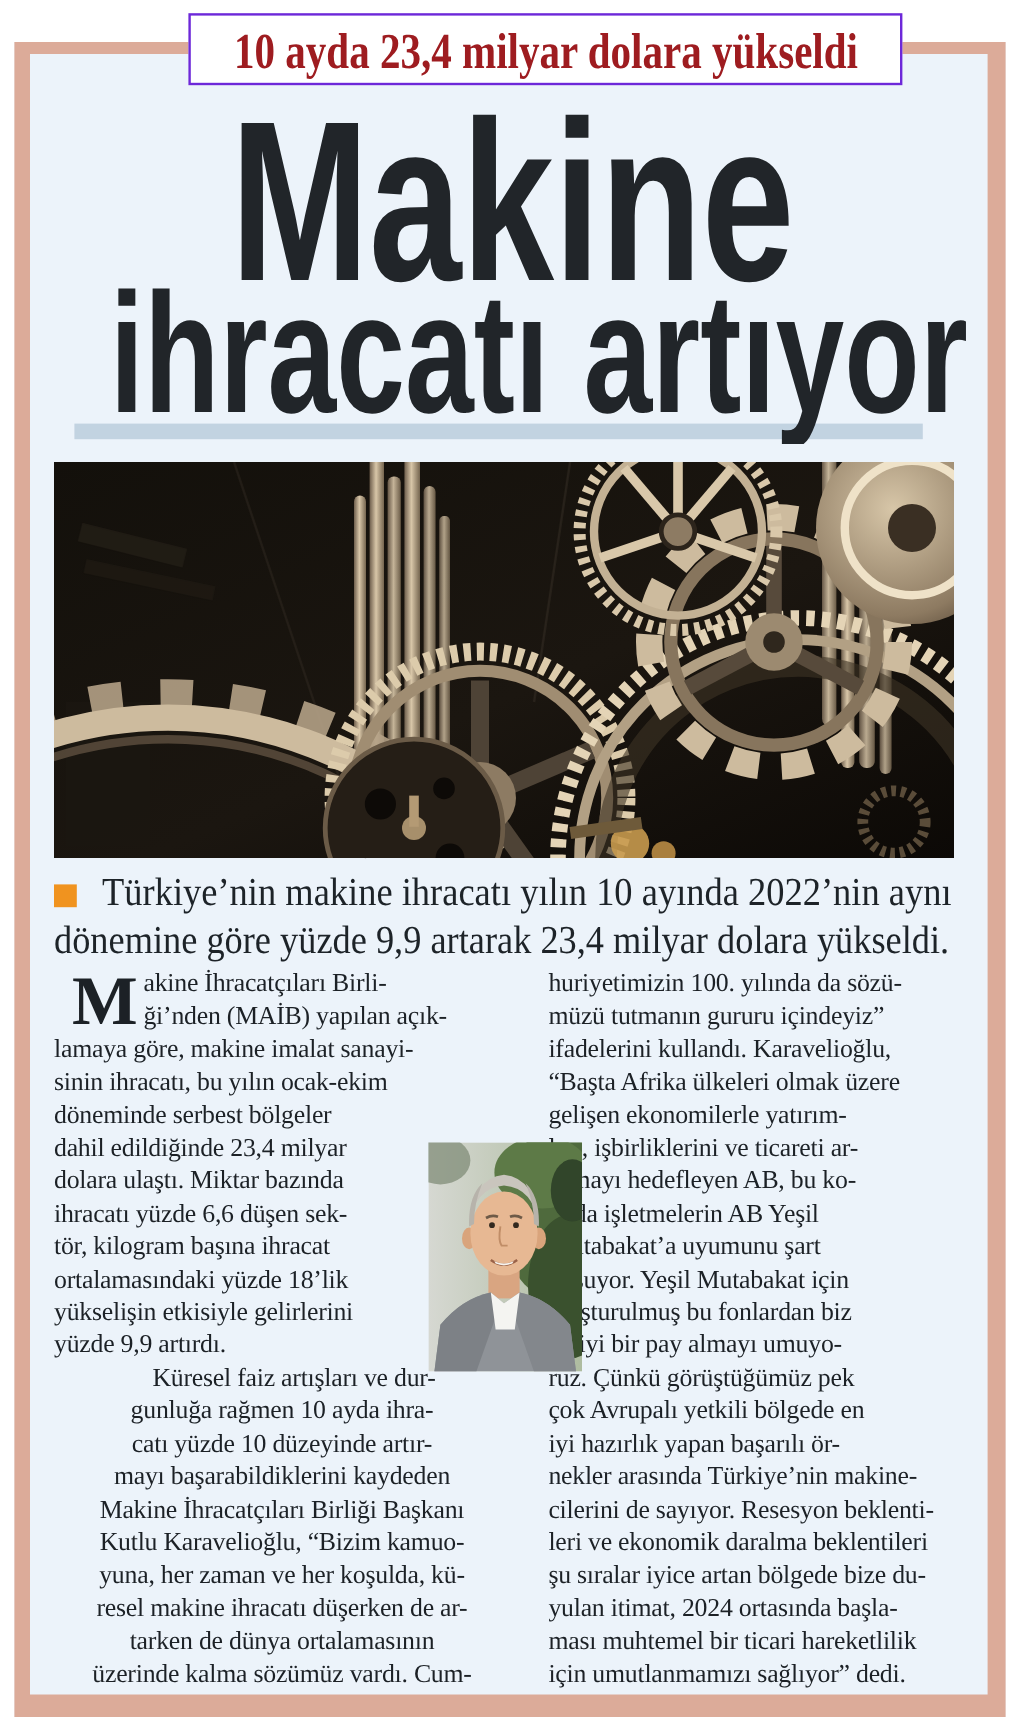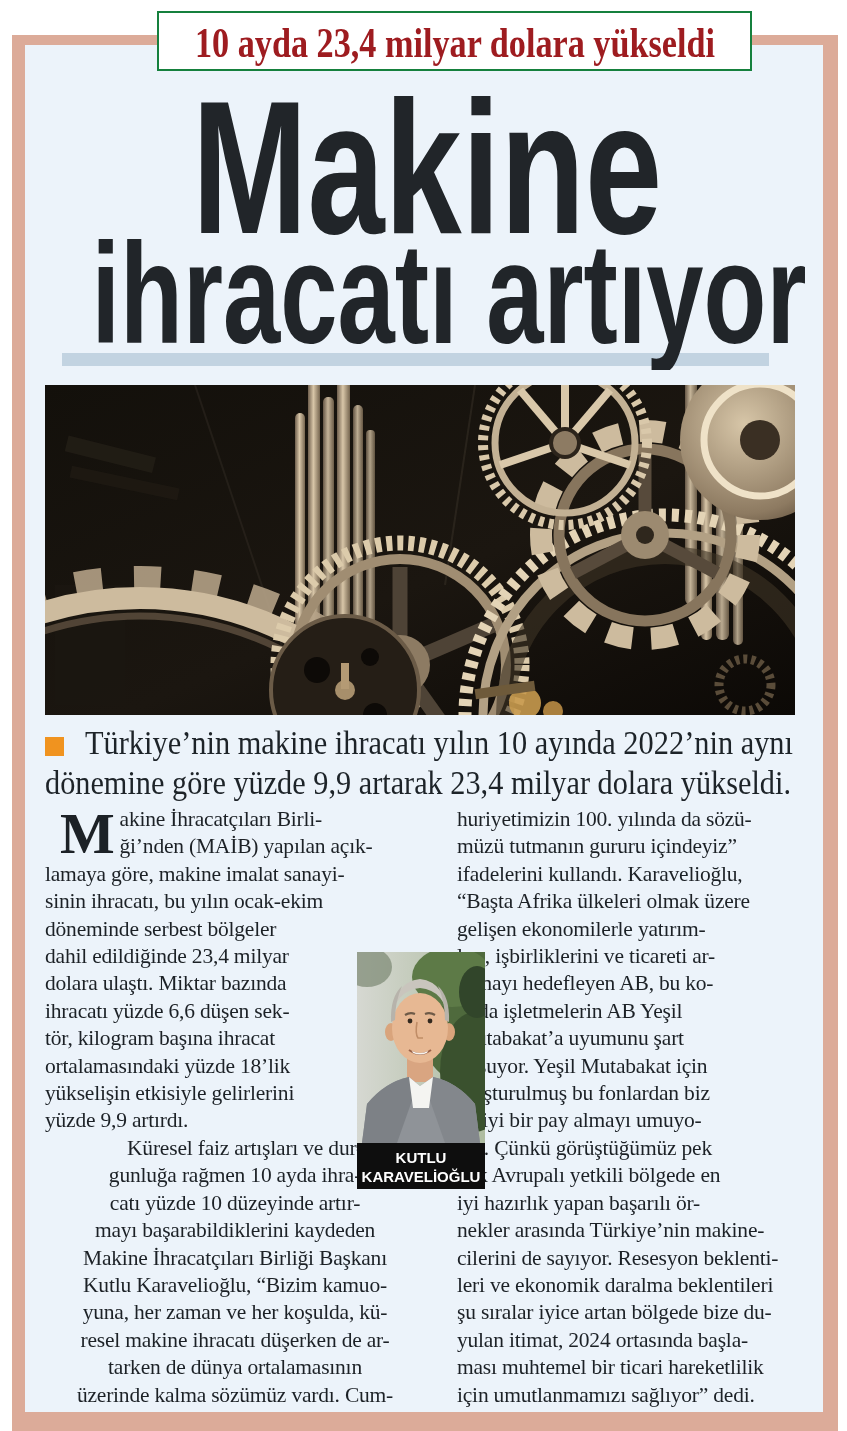--- a/index.html
+++ b/index.html
@@ -3,21 +3,21 @@
 <meta charset="utf-8">
 <style>
   html,body{margin:0;padding:0;background:#ffffff;}
   .page{position:relative;width:847px;height:1431px;background:#ffffff;overflow:hidden;
         font-family:"Liberation Serif", serif;}
   
   .frame{position:absolute;left:12px;top:35px;width:826px;height:1396px;box-sizing:border-box;
          border-style:solid;border-color:#dcab99;border-width:10px 15px 19px 13px;background:#ecf3fa;}
   
   .kicker-box{position:absolute;left:157px;top:11px;width:595px;height:60px;background:#ffffff;
-              border:2px solid #15803d;box-sizing:border-box;z-index:6;}
+              border:2px solid #6d28d9;box-sizing:border-box;z-index:6;}
   .kicker-box svg{display:block;width:100%;height:100%;}
   
   .underline-bar{position:absolute;left:62px;top:353px;width:707px;height:13px;background:#c2d3e1;z-index:2;}
   .headline-svg{position:absolute;left:25px;top:50px;width:798px;height:320px;z-index:3;}
   .headline-svg text{font-family:"Liberation Sans", sans-serif;font-weight:bold;fill:#212529;}
   
   .main-photo{position:absolute;left:45px;top:385px;width:750px;height:330px;z-index:3;overflow:hidden;}
   
   .lead-bullet{position:absolute;left:45px;top:737px;width:19px;height:19px;background:#f0931f;z-index:4;}
   .lead-svg{position:absolute;left:45px;top:718px;width:760px;height:90px;z-index:4;}
@@ -261,19 +261,15 @@
         <path d="M92,70 Q93,45 81,34 Q88,50 88,68 Z" fill="#b7b3ab"></path>
         <path d="M48,63 Q53,60 58,62" stroke="#6e5a47" stroke-width="2.2" fill="none"></path>
         <path d="M68,62 Q73,60 78,63" stroke="#6e5a47" stroke-width="2.2" fill="none"></path>
         <circle cx="53" cy="69" r="2.4" fill="#33291f"></circle>
         <circle cx="73" cy="69" r="2.4" fill="#33291f"></circle>
         <path d="M60,70 Q58,82 61,86 L66,86" stroke="#c08d67" stroke-width="1.6" fill="none"></path>
         <path d="M52,98 Q63,106 74,98" stroke="#9a6248" stroke-width="2" fill="none"></path>
         <path d="M55,99 Q63,103 71,99 L70,101 Q63,104 56,101 Z" fill="#f6f3ee"></path>
       </g>
     </svg>
-    <div class="inset-caption">
-      <div>KUTLU</div>
-      <div>KARAVELİOĞLU</div>
-    </div>
   </div>
 
 </div>
 
 </body></html>

